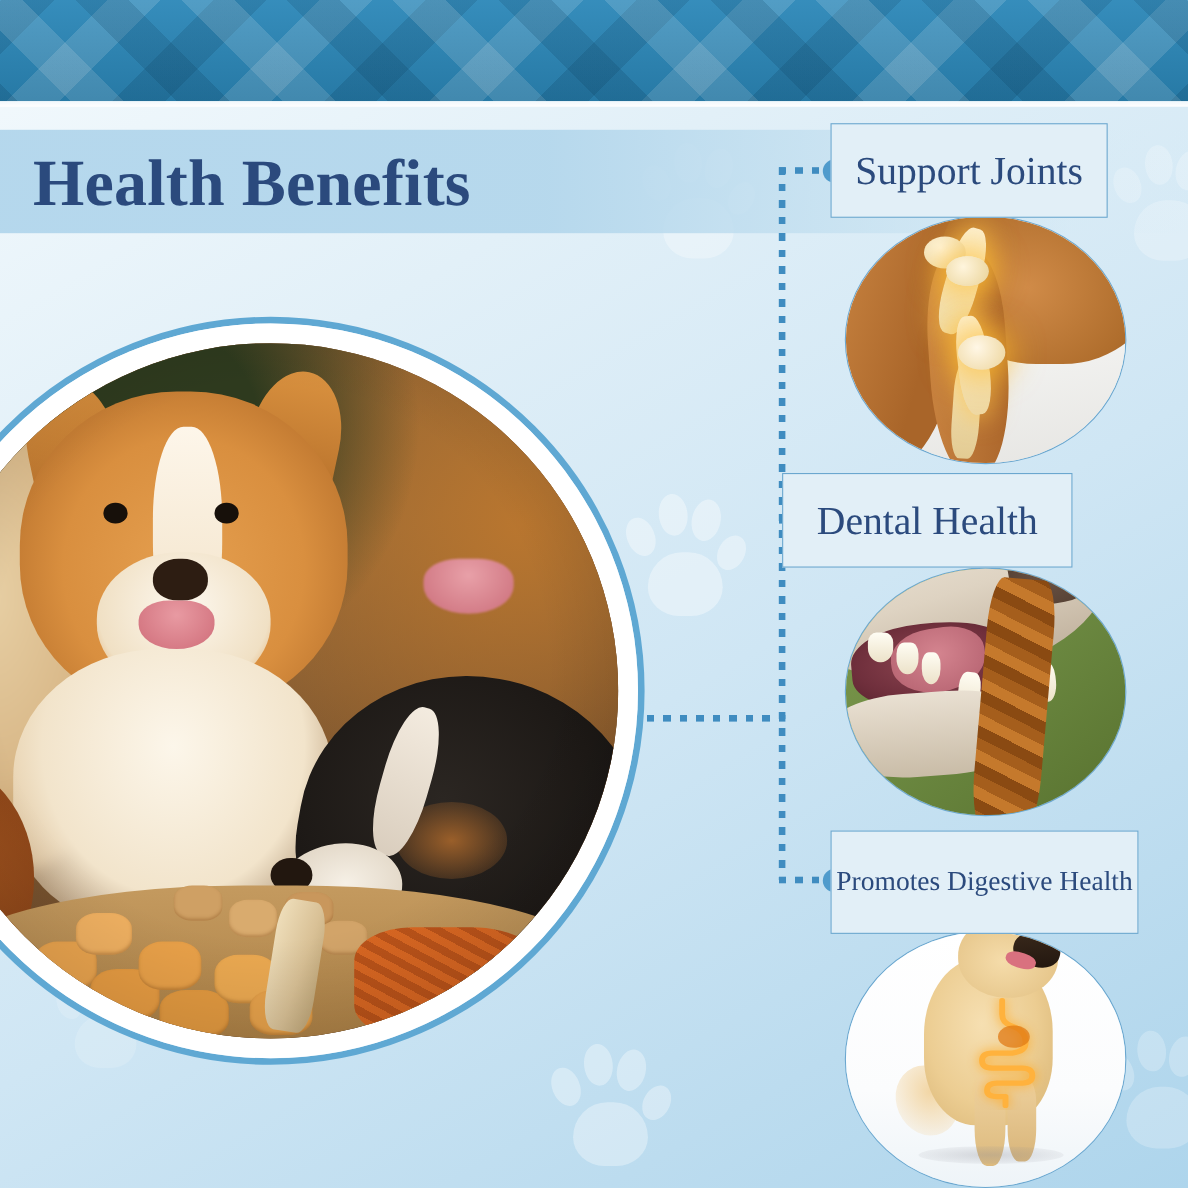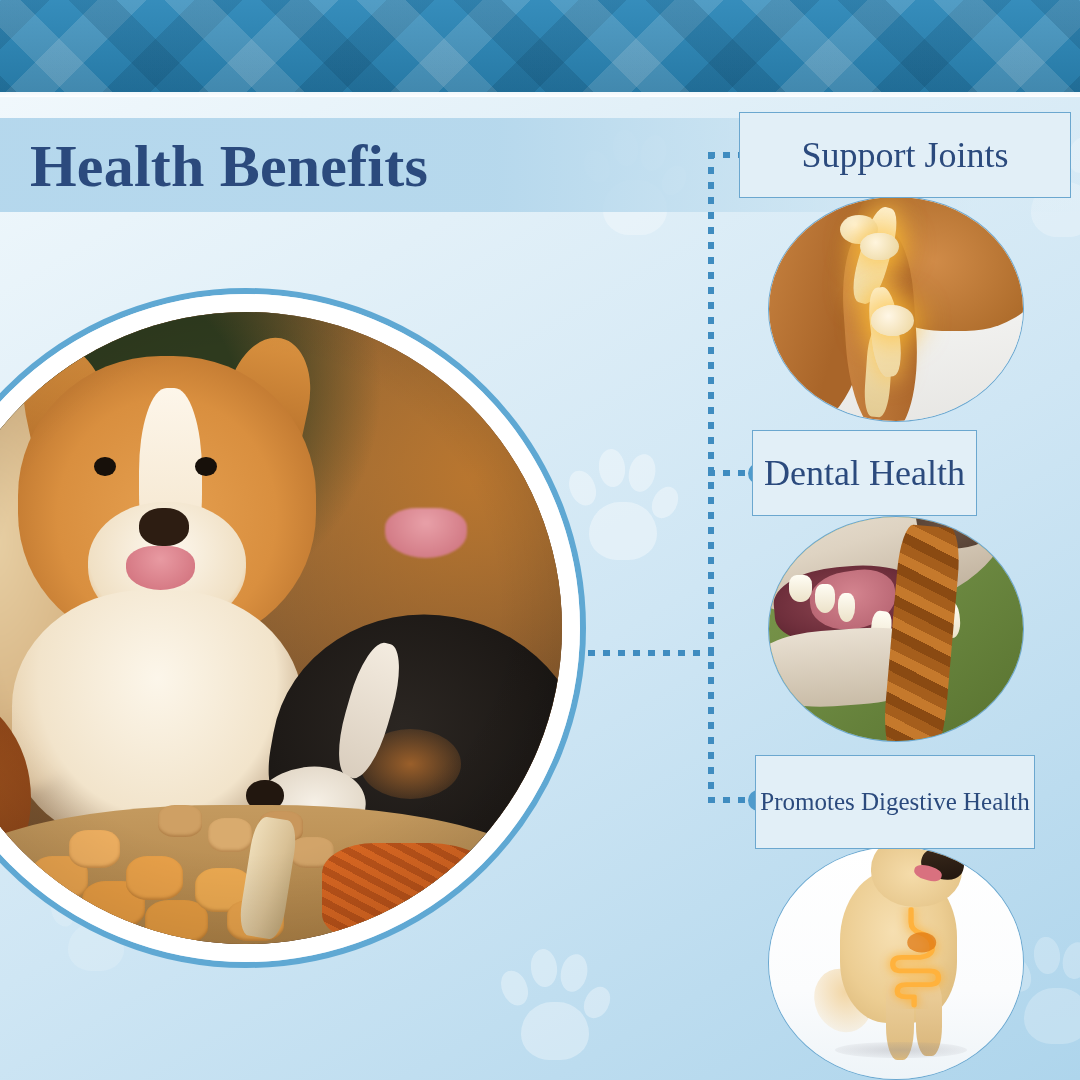--- a/index.html
+++ b/index.html
@@ -508,40 +508,40 @@
     <div class="tj-leg-back"></div>
     <div class="tj-body"></div>
     <div class="tj-legfront"></div>
     <div class="tj-shin"></div>
     <div class="tj-bone-upper"></div>
     <div class="tj-knob-a"></div>
     <div class="tj-knob-b"></div>
     <div class="tj-bone-lower"></div>
     <div class="tj-knob-c"></div>
   </div>
-  <div class="label-card" style="left:739px; top:112px; width:332px; height:86px;">
+  <div class="label-card" style="left:755px; top:112px; width:252px; height:86px;">
     <span class="ltxt">Support Joints</span>
   </div>
 
   <div class="thumb" style="left:768px; top:516px; width:256px; height:226px;">
     <div class="td-bg"></div>
     <div class="td-snout"></div>
     <div class="td-mouth"></div>
     <div class="td-tongue"></div>
     <div class="tooth" style="left:8%;  top:26%; width:9%;  height:12%; border-radius:34% 34% 48% 48%;"></div>
     <div class="tooth" style="left:18%; top:30%; width:8%;  height:13%; border-radius:36% 36% 50% 50%;"></div>
     <div class="tooth" style="left:27%; top:34%; width:7%;  height:13%; border-radius:40% 40% 52% 52%;"></div>
     <div class="tooth" style="left:40%; top:42%; width:8%;  height:17%; border-radius:38% 38% 54% 54%; transform:rotate(6deg);"></div>
     <div class="tooth" style="left:50%; top:48%; width:7%;  height:13%; border-radius:40% 40% 54% 54%;"></div>
     <div class="tooth" style="left:68%; top:38%; width:7%;  height:16%; border-radius:40% 40% 54% 54%; transform:rotate(-6deg);"></div>
     <div class="td-jaw"></div>
     <div class="td-nose"></div>
     <div class="td-chew"></div>
   </div>
-  <div class="label-card" style="left:752px; top:430px; width:225px; height:86px;">
+  <div class="label-card" style="left:711px; top:430px; width:264px; height:86px;">
     <span class="ltxt">Dental Health</span>
   </div>
 
   <div class="thumb" style="left:768px; top:846px; width:256px; height:234px;">
     <div class="tg-bg"></div>
     <div class="tg-tail"></div>
     <div class="tg-body"></div>
     <div class="tg-head"></div>
     <div class="tg-snout"></div>
     <div class="tg-tongue"></div>

